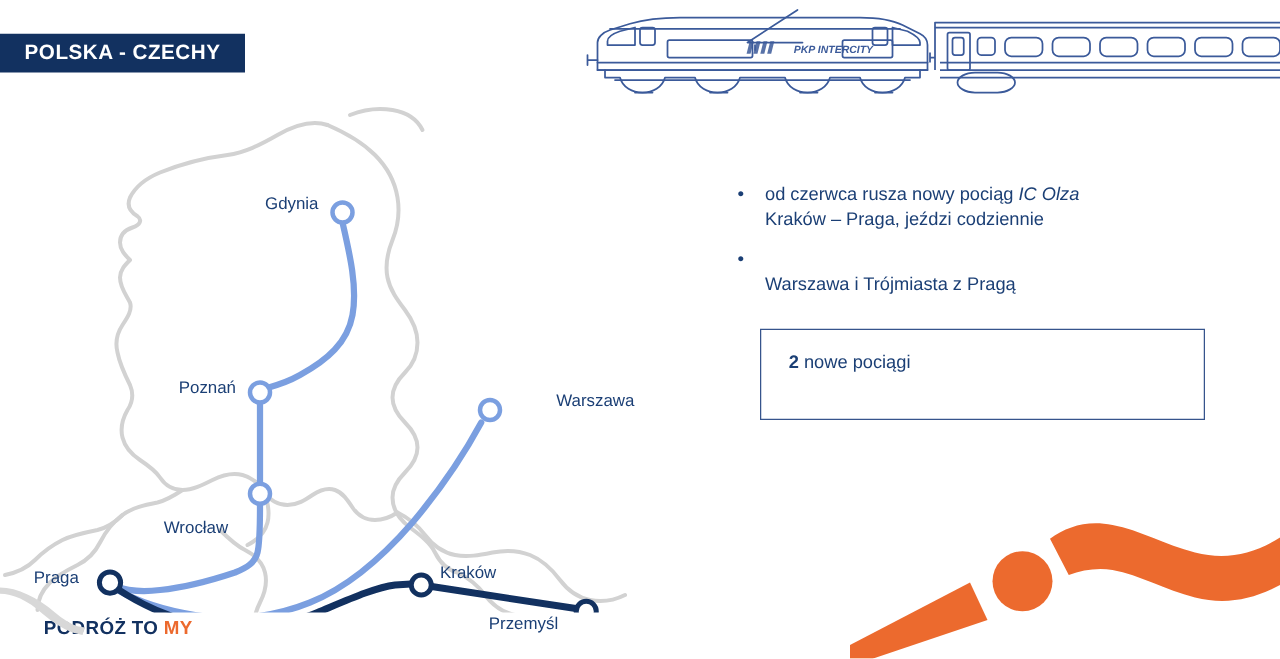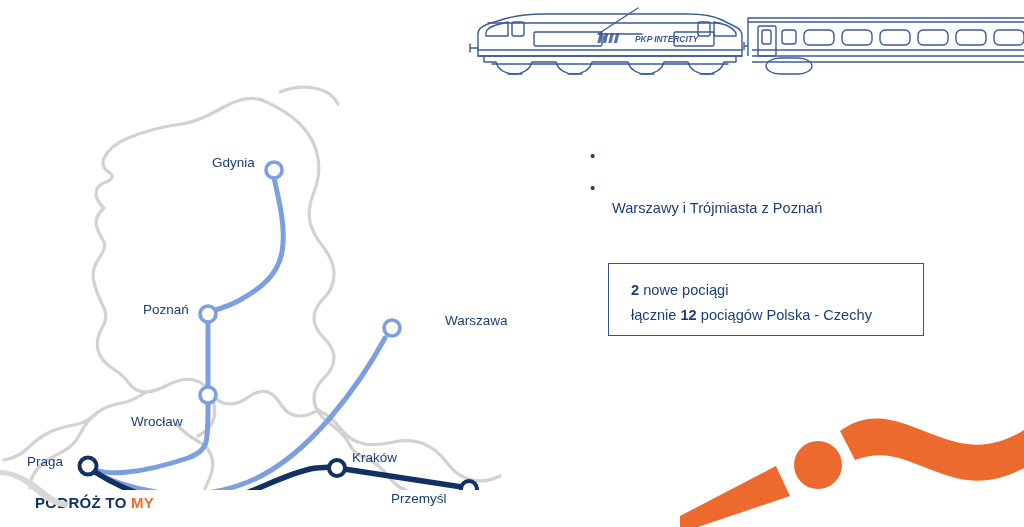--- a/index.html
+++ b/index.html
@@ -86,21 +86,21 @@
   }
   .bullet-text em {
     font-style: italic;
   }
 
   
   #info-box {
     position: absolute;
     left: 608px;
     top: 263px;
-    width: 316px;
+    width: 356px;
     height: 73px;
     border: 1px solid #36548c;
     box-sizing: border-box;
     padding: 14px 0 0 22px;
   }
   #info-box .line {
     color: #1b3f75;
     font-size: 14.6px;
     line-height: 25px;
     white-space: nowrap;
@@ -134,20 +134,23 @@
     top: 468px;
     width: 70px;
     height: 40px;
   }
 </style>
 </head>
 <body>
 
 <div id="page">
 
+  <div id="title-banner">
+    <span class="txt">POLSKA - CZECHY</span>
+  </div>
 
   <svg id="train-illustration" viewBox="0 0 572 82">
     <g fill="none" stroke="#3b5a9a" stroke-width="1.4" stroke-linejoin="round" stroke-linecap="round">
 
       <g>
         <path d="M186,8 L146,34 L190,34"></path>
         <path d="M152,36 L152,40"></path>
       </g>
 
       <path d="M26,56 L26,34 C26,30 30,26 36,24 L52,19 C62,16 76,14 92,14 L236,14
@@ -298,30 +301,30 @@
     <span class="city-label" style="left:131px; top:310px;margin-top:34px;">Wrocław</span>
     <span class="city-label" style="left:409px; top:243px;margin-left:36px;">Warszawa</span>
     <span class="city-label" style="left:27px;  top:384px;">Praga</span>
     <span class="city-label" style="left:352px; top:380px;">Kraków</span>
     <span class="city-label" style="left:391px; top:421px;">Przemyśl</span>
   </div>
 
   <div id="bullets">
     <div class="bullet-row">
       <span class="bullet-dot">•</span>
+      <span class="bullet-text"><span>od czerwca  rusza nowy pociąg </span><em>IC Olza</em><br><span>Kraków – Praga, jeździ codziennie</span></span>
     </div>
     <div class="bullet-row">
       <span class="bullet-dot">•</span>
-      <span class="bullet-text"><br><span>Warszawy i Trójmiasta z Poznań</span></span>
+      <span class="bullet-text"><br><span>Warszawa i Trójmiasta z Pragą</span></span>
     </div>
   </div>
 
   <div id="info-box">
     <div class="line"><b>2</b><span> nowe pociągi</span></div>
-    <div class="line"><span>łącznie </span><b>12</b><span> pociągów Polska - Czechy</span></div>
   </div>
 
   <div id="footer-logo"><span class="navy">PODRÓŻ TO </span><span class="orange">MY</span></div>
 
   <svg id="corner-swoosh" viewBox="0 0 70 40">
     <path d="M0,2 C14,2 30,10 44,22 C50,27 56,31 62,33 L68,34 L66,40 L58,38 C50,35 42,30 34,23 C22,12 10,7 0,7 Z" fill="#d8d8d8"></path>
   </svg>
 
   <svg id="orange-decor" viewBox="0 0 344 129">
 

